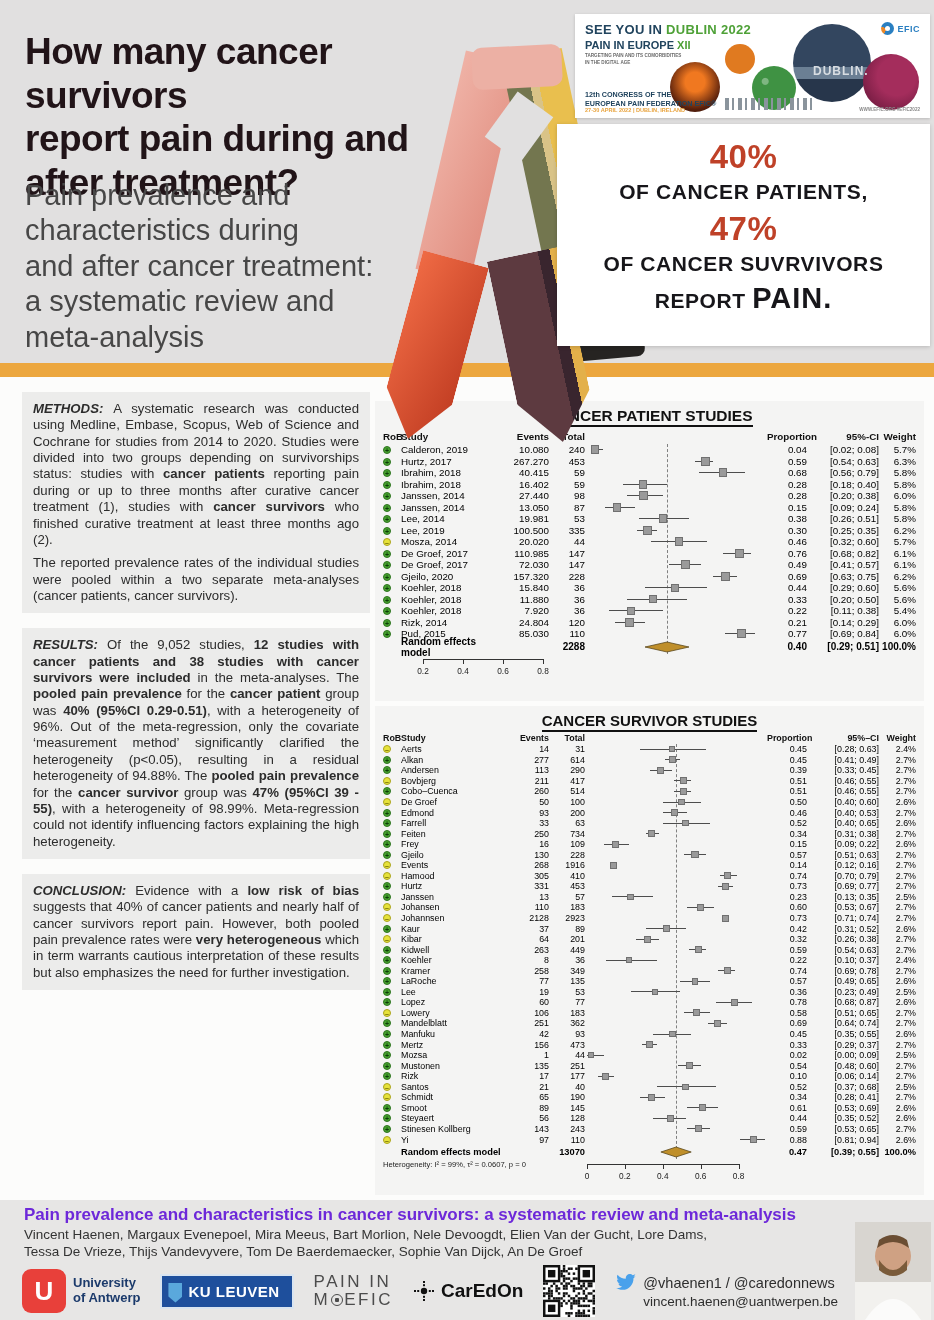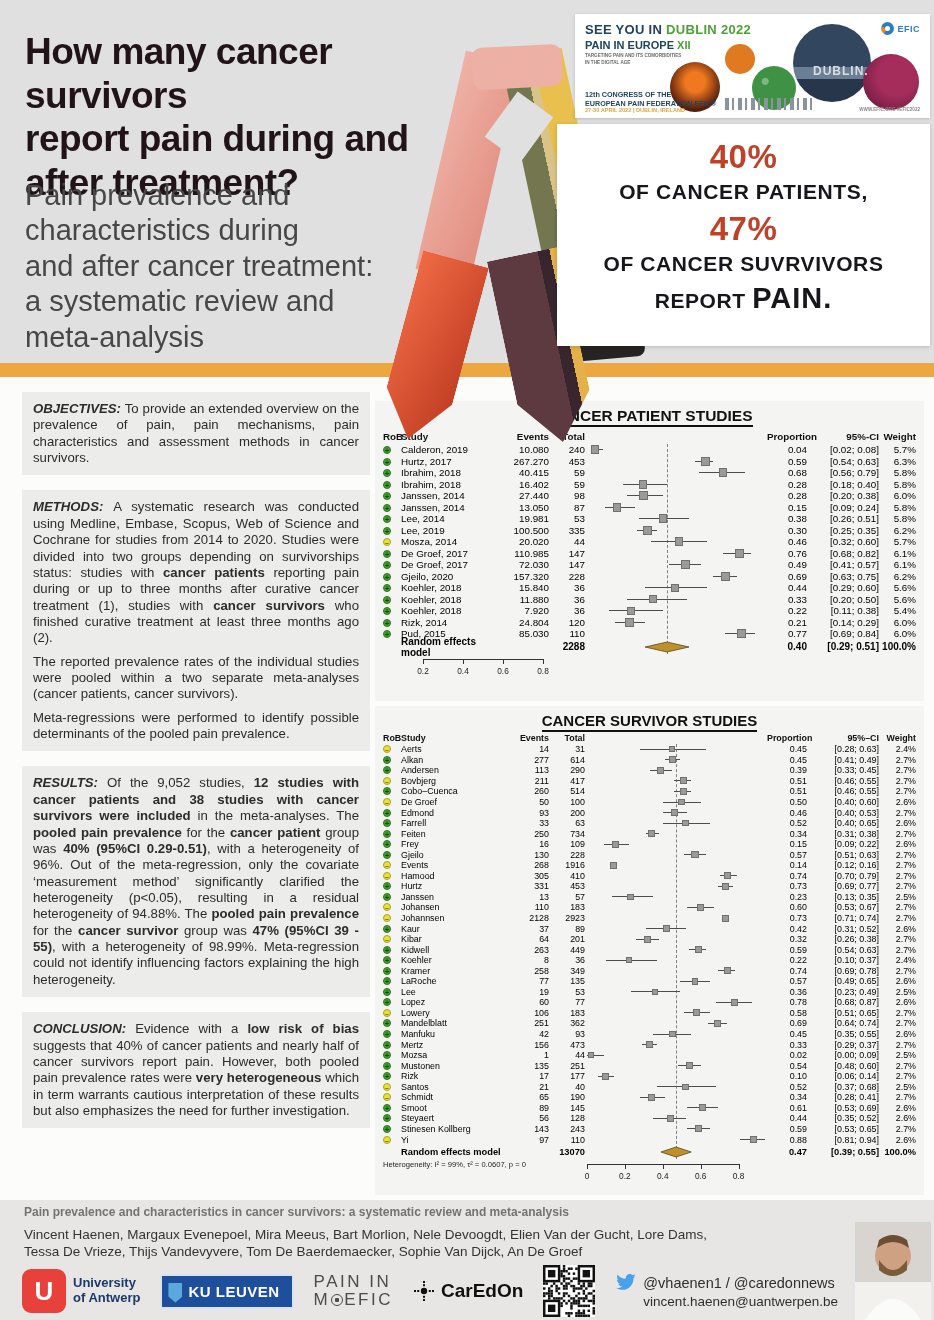--- a/index.html
+++ b/index.html
@@ -109,21 +109,21 @@
   #survivor-panel .sum-row { font-size:9.3px; height:14px; }
   .fp-footer { display:flex; }
   .het { width:204px; font-size:7.6px; color:#222; padding-top:1px; }
   .axis { width:180px; position:relative; height:28px; }
   .axis-line { position:absolute; top:5px; border-top:1px solid #333; height:0; }
   .tick { position:absolute; top:5px; height:5px; width:0; border-left:1px solid #333; }
   .ticklab { position:absolute; top:12px; width:24px; margin-left:-12px; text-align:center; font-size:8.3px; color:#222; }
 
   
   .footer-bg { position:absolute; left:0; top:1200px; width:934px; height:120px; background:#e7e6e5; z-index:1; }
-  .f-title { position:absolute; left:24px; top:1205px; width:880px; font-size:12px; font-weight:800; color:#737373; z-index:2;}
+  .f-title { position:absolute; left:24px; top:1205px; width:880px; font-size:17px; font-weight:800; color:#6d28d9; z-index:2;}
   .f-authors { position:absolute; left:24px; top:1226px; width:840px; font-size:13.5px; color:#333; line-height:1.28;
                white-space:pre-line; z-index:2; }
   .footer-logos { position:absolute; left:22px; top:1265px; height:52px; display:flex; align-items:center; gap:20px; z-index:2;}
   .logo-ua { display:flex; align-items:center; gap:7px; }
   .ua-mark { width:44px; height:44px; background:#e8403a; border-radius:9px; color:#fff; font-size:26px; font-weight:bold;
              display:flex; align-items:center; justify-content:center; }
   .ua-text { font-size:13px; font-weight:bold; color:#1b3a6b; line-height:1.12; white-space:pre-line; }
   .logo-ku { background:#1e4f9c; border:2px solid #d9e4f0; color:#fff; font-weight:800; font-size:15px;
              padding:7px 12px 7px 26px; position:relative; letter-spacing:.5px;}
   .ku-shield { position:absolute; left:6px; top:7px; width:14px; height:20px; background:#5aa8dc;
@@ -191,26 +191,22 @@
     <div class="stat-val">47%</div>
     <div class="stat-lab">OF CANCER SUVRVIVORS</div>
     <div class="stat-lab">
       <span>REPORT</span>
       <span class="pain-big">PAIN.</span>
     </div>
   </div>
 
   <div class="left-col">
       <div class="section-box">
-        <p class="section-p"><span class="section-label">OBJECTIVES: </span><span>To provide an extended overview on the prevalence of pain, pain mechanisms, pain characteristics and assessment methods in cancer survivors.</span></p>
-      </div>
-      <div class="section-box">
         <p class="section-p"><span class="section-label">METHODS: </span><span>A systematic research was conducted using Medline, Embase, Scopus, Web of Science and Cochrane for studies from 2014 to 2020. Studies were divided into two groups depending on survivorships status: studies with </span><span class="bold">cancer patients</span><span> reporting pain during or up to three months after curative cancer treatment (1), studies with </span><span class="bold">cancer survivors</span><span> who finished curative treatment at least three months ago (2).</span></p>
         <p class="section-p"><span>The reported prevalence rates of the individual studies were pooled within a two separate meta-analyses (cancer patients, cancer survivors).</span></p>
-        <p class="section-p"><span>Meta-regressions were performed to identify possible determinants of the pooled pain prevalence.</span></p>
       </div>
       <div class="section-box">
         <p class="section-p"><span class="section-label">RESULTS: </span><span>Of the 9,052 studies, </span><span class="bold">12 studies with cancer patients and 38 studies with cancer survivors were included</span><span> in the meta-analyses. The </span><span class="bold">pooled pain prevalence</span><span> for the </span><span class="bold">cancer patient</span><span> group was </span><span class="bold">40% (95%CI 0.29-0.51)</span><span>, with a heterogeneity of 96%. Out of the meta-regression, only the covariate ‘measurement method’ significantly clarified the heterogeneity (p&lt;0.05), resulting in a residual heterogeneity of 94.88%. The </span><span class="bold">pooled pain prevalence</span><span> for the </span><span class="bold">cancer survivor</span><span> group was </span><span class="bold">47% (95%CI 39 - 55)</span><span>, with a heterogeneity of 98.99%. Meta-regression could not identify influencing factors explaining the high heterogeneity.</span></p>
       </div>
       <div class="section-box">
         <p class="section-p"><span class="section-label">CONCLUSION: </span><span>Evidence with a </span><span class="bold">low risk of bias</span><span> suggests that 40% of cancer patients and nearly half of cancer survivors report pain. However, both pooled pain prevalence rates were </span><span class="bold">very heterogeneous</span><span> which in term warrants cautious interpretation of these results but also emphasizes the need for further investigation.</span></p>
       </div>
     </div>
 
   <div class="panel" id="patient-panel">

